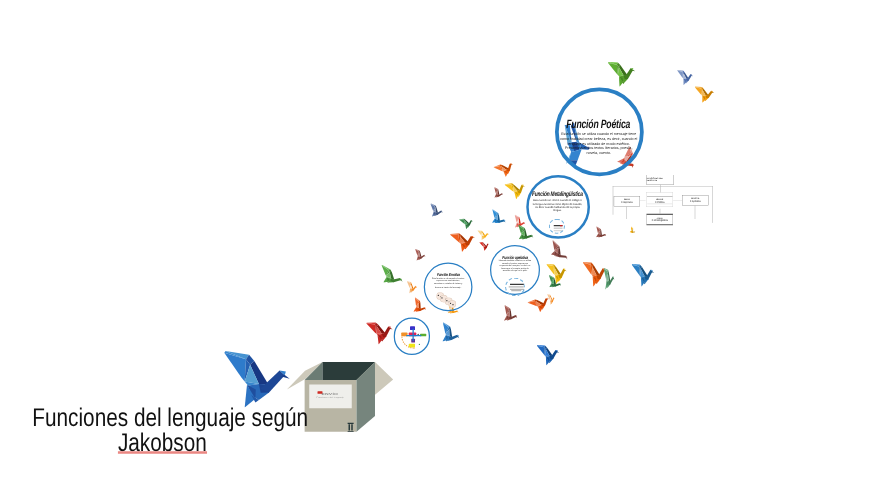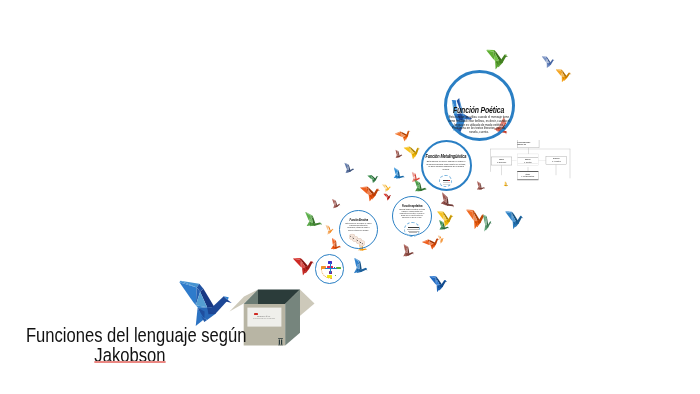--- a/index.html
+++ b/index.html
@@ -806,21 +806,21 @@
         <path d="M52.0 62.5 L65.8 63.5 L66.5 76.0 L54.5 76.5 Z" fill="#c23925"></path>
         <path d="M35.0 63.5 L31.7 100 L47.0 86.0 Z" fill="#db7162"></path>
         <path d="M35.0 63.5 L47.0 86.0 L47.5 71.0 Z" fill="#d13f2a"></path>
         <path d="M41.0 80.0 L52.0 88.0 L47.0 92.0 Z" fill="#d54d39"></path>
         <path d="M54.0 70.0 L81.6 40.6 L89.0 48.5 L66.5 76.0 Z" fill="#c73b27"></path>
         <path d="M81.6 40.6 L90.5 42.5 L89.0 48.5 Z" fill="#dd8173"></path>
         <path d="M88.5 47.5 L96.0 54.0 L84.0 50.5 Z" fill="#b73522"></path>
       </svg>
     </div>
 <div class="node" style="left:443.5px;top:69.5px;width:71px;height:71px;border-width:3px">
-  <div class="node-inner" style="padding-top:31px">
+  <div class="node-inner" style="padding-top:21px">
     <div class="node-title" style="font-size:9.6px;transform:scaleX(0.72)">Función Poética</div>
     <div class="node-body" style="font-size:2.9px;line-height:3.72px;width:62px;margin-top:1.6px">Esta función se utiliza cuando el mensaje tiene como finalidad crear belleza, es decir, cuando el lenguaje es utilizado de modo estético. Predomina en los textos literarios, poesía, novela, cuento.</div>
   </div>
 </div>
 <div class="node" style="left:420.5px;top:139.5px;width:51px;height:51px;border-width:2.3px">
   <div class="node-inner" style="padding-top:11.4px">
     <div class="node-title" style="font-size:5.3px;transform:scaleX(0.73)">Función Metalingüística</div>
     <div class="node-body" style="font-size:2.1px;line-height:2.7px;width:40px;margin-top:1px">Esta función se refiere cuando el código o la lengua funciona como objeto de estudio, es decir cuando hablamos de la propia lengua.</div>
   </div>
 </div>

